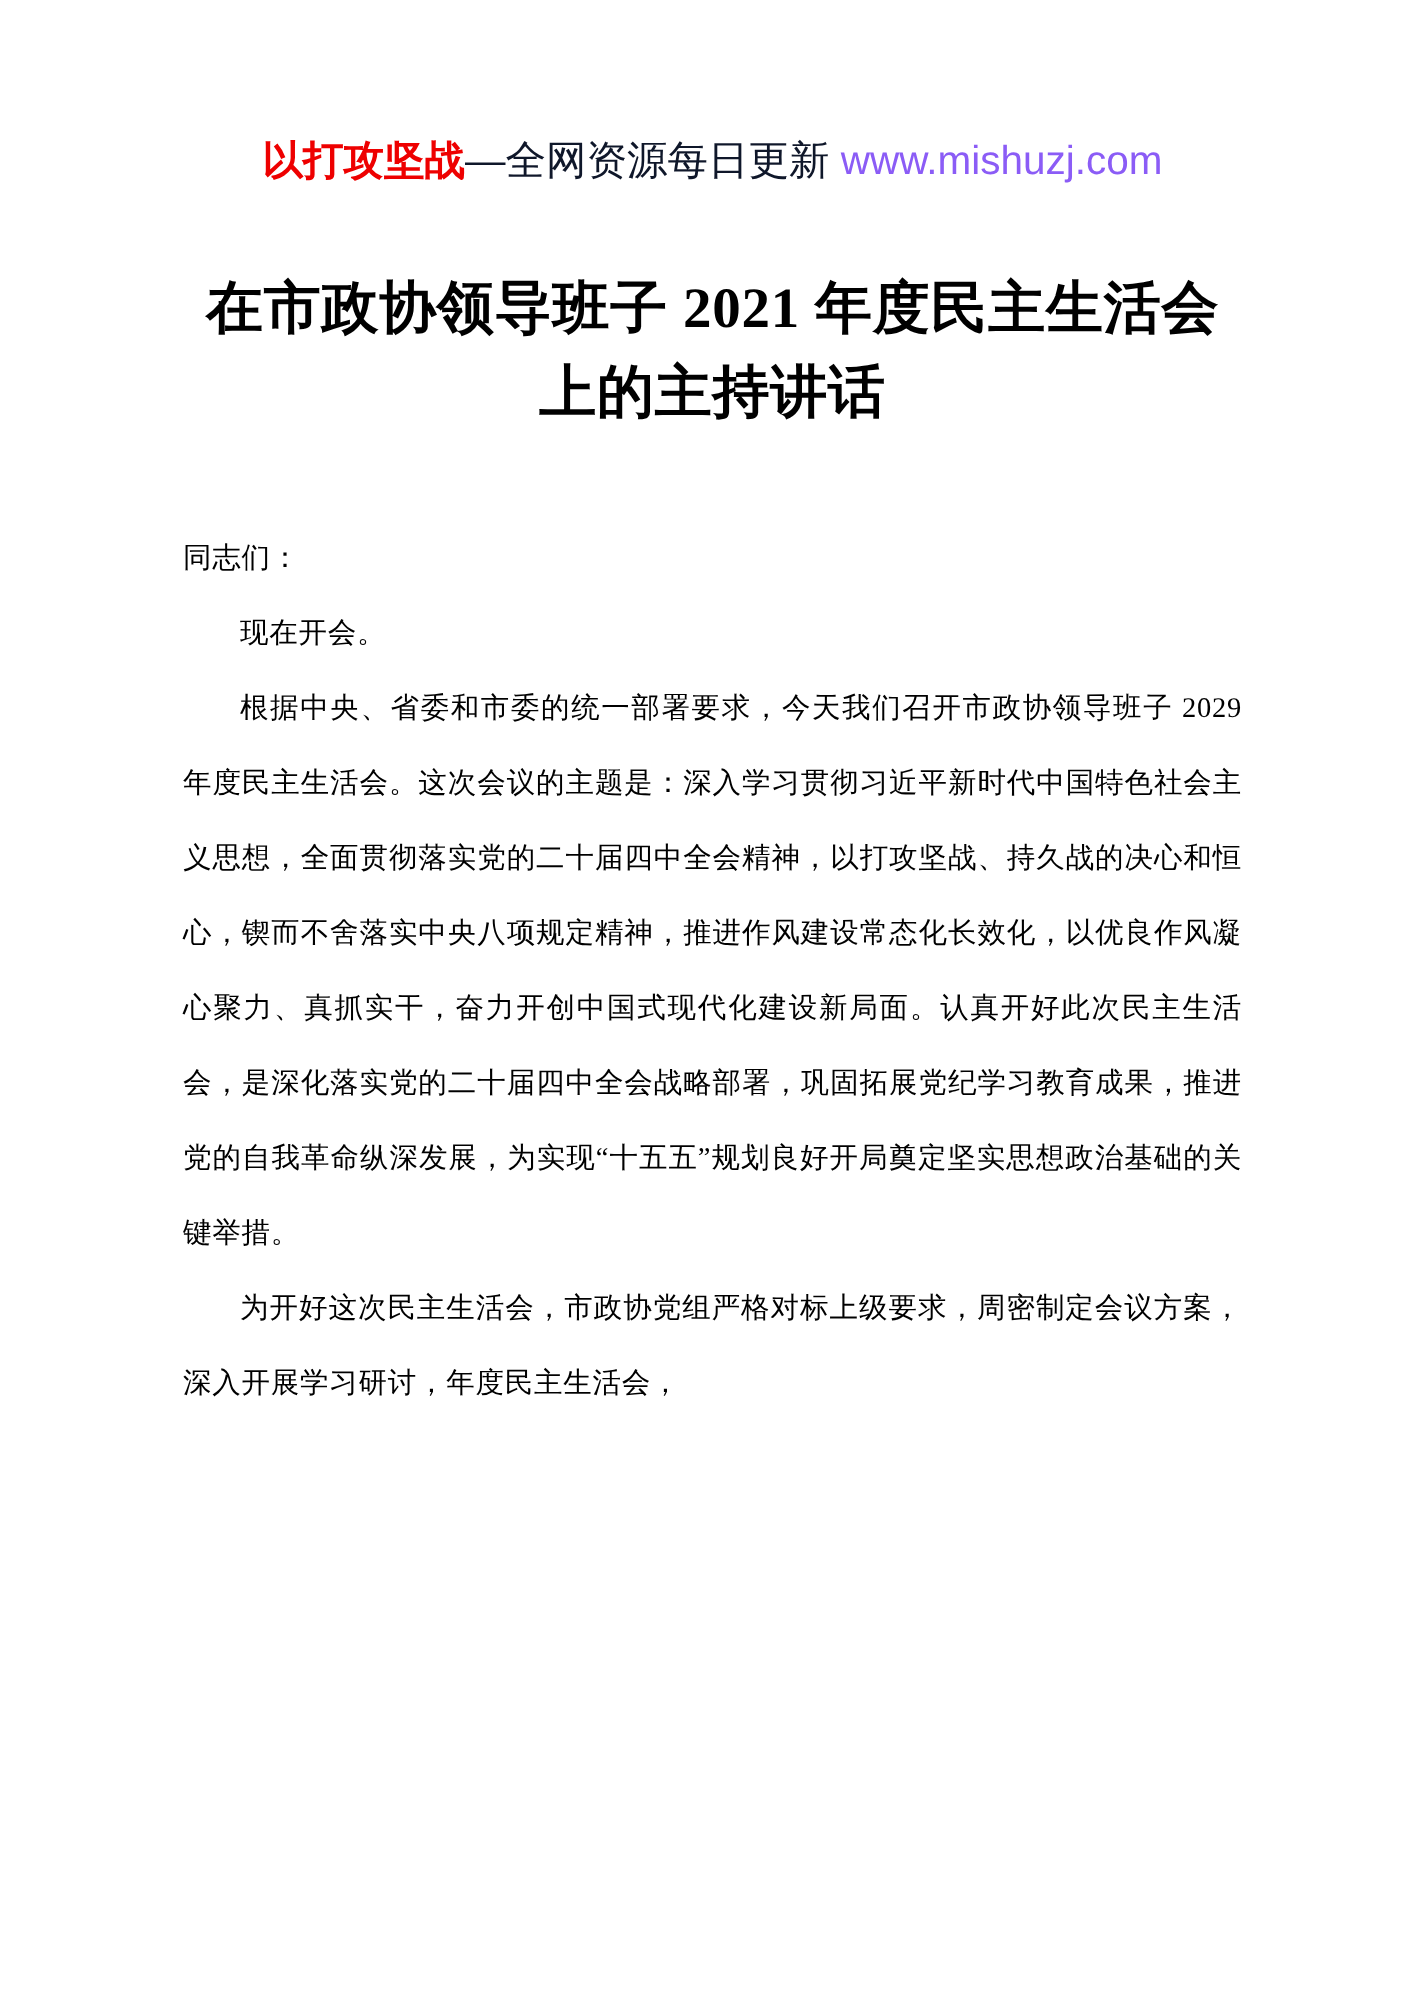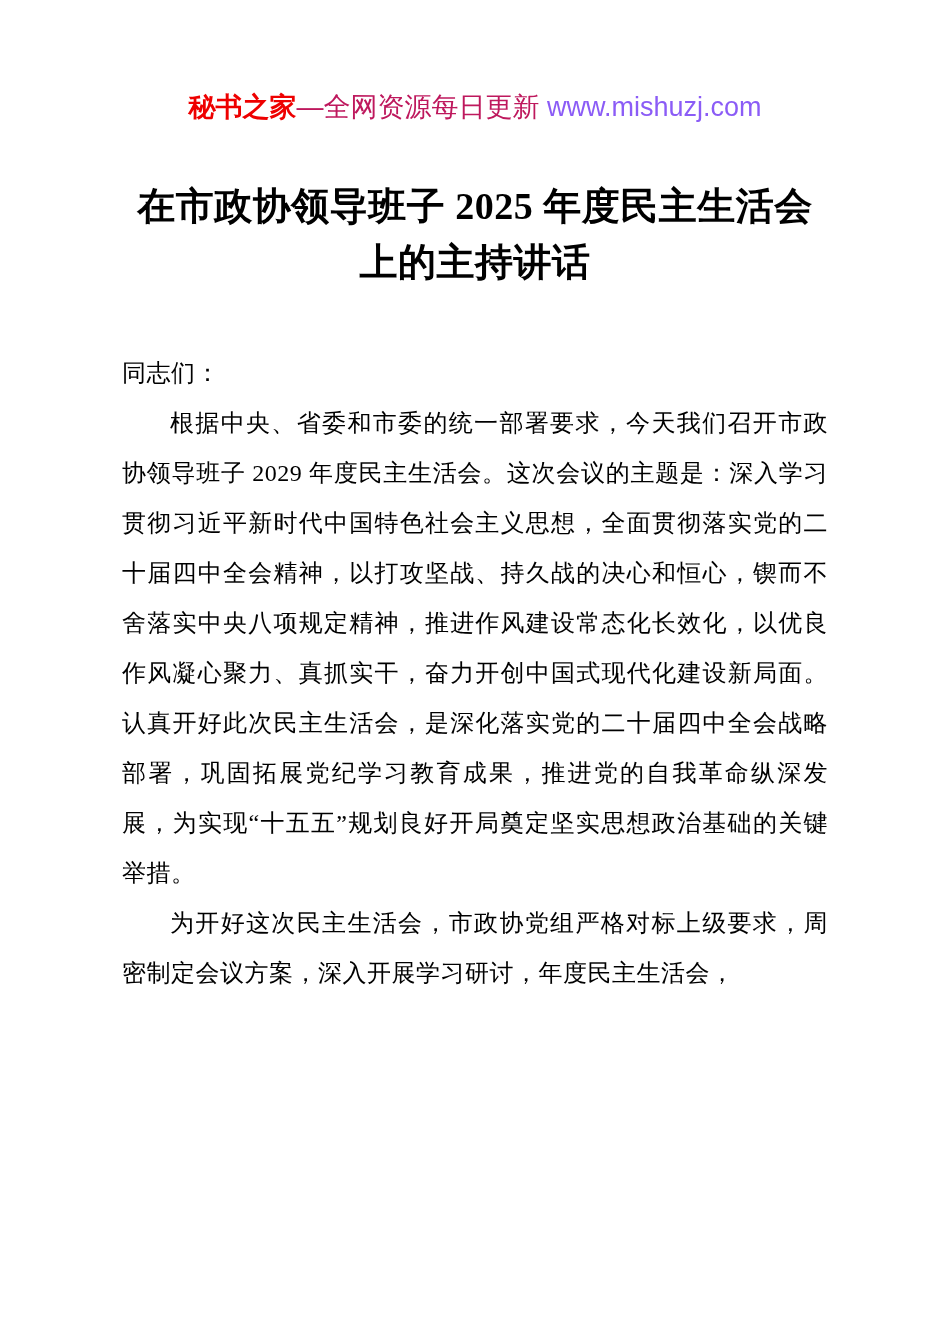--- a/index.html
+++ b/index.html
@@ -27,21 +27,21 @@
     font-family: "Liberation Sans", "DejaVu Sans", sans-serif;
     font-size: 27px;
     line-height: 38px;
     white-space: nowrap;
   }
   .site-header .brand {
     color: #ee0000;
     font-weight: bold;
   }
   .site-header .tagline {
-    color: #be185d;
+    color: #0f172a;
     font-weight: 500;
   }
   .site-header .url {
     color: #8b5cf6;
   }
   
   .doc-title {
     margin: 52px auto 0 auto;
     max-width: 706px;
     text-align: center;
@@ -50,41 +50,42 @@
     line-height: 56px;
     font-family: "Liberation Serif", "DejaVu Serif", serif;
     letter-spacing: 0.5px;
   }
   
   .doc-body {
     margin-top: 58px;
   }
   .doc-body p {
     margin: 0;
-    font-size: 24px;
+    font-size: 19px;
     line-height: 50px;
     text-align: justify;
     text-justify: inter-ideograph;
     letter-spacing: 0.5px;
     word-break: break-all;
   }
   .doc-body p.indent {
     text-indent: 2em;
   }
 </style>
 </head>
 <body>
 
 <div class="page">
 
   <div class="site-header">
-    <span class="brand">秘书之家</span><span class="tagline">—全网资源每日更新 </span><span class="url">www.mishuzj.com</span>
+    <span class="brand">以打攻坚战</span><span class="tagline">—全网资源每日更新 </span><span class="url">www.mishuzj.com</span>
   </div>
 
-  <h1 class="doc-title">在市政协领导班子 2025 年度民主生活会上的主持讲话</h1>
+  <h1 class="doc-title">在市政协领导班子 2021 年度民主生活会上的主持讲话</h1>
 
   <div class="doc-body">
     <p>同志们：</p>
+    <p class="indent">现在开会。</p>
     <p class="indent">根据中央、省委和市委的统一部署要求，今天我们召开市政协领导班子 2029 年度民主生活会。这次会议的主题是：深入学习贯彻习近平新时代中国特色社会主义思想，全面贯彻落实党的二十届四中全会精神，以打攻坚战、持久战的决心和恒心，锲而不舍落实中央八项规定精神，推进作风建设常态化长效化，以优良作风凝心聚力、真抓实干，奋力开创中国式现代化建设新局面。认真开好此次民主生活会，是深化落实党的二十届四中全会战略部署，巩固拓展党纪学习教育成果，推进党的自我革命纵深发展，为实现“十五五”规划良好开局奠定坚实思想政治基础的关键举措。</p>
     <p class="indent">为开好这次民主生活会，市政协党组严格对标上级要求，周密制定会议方案，深入开展学习研讨，年度民主生活会，</p>
   </div>
 
 </div>
 
 </body></html>

